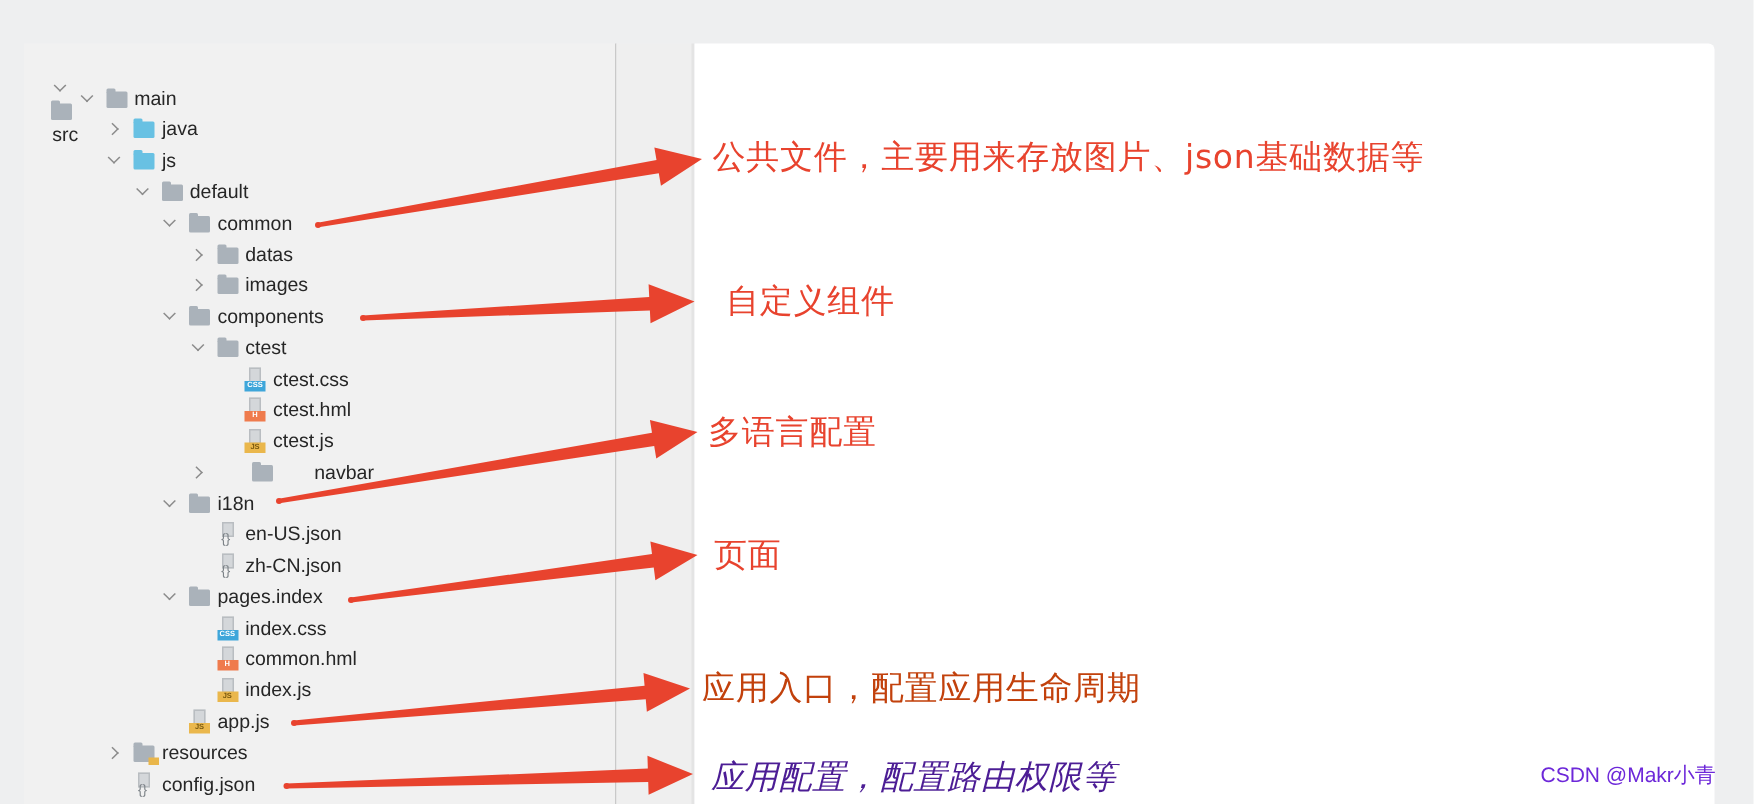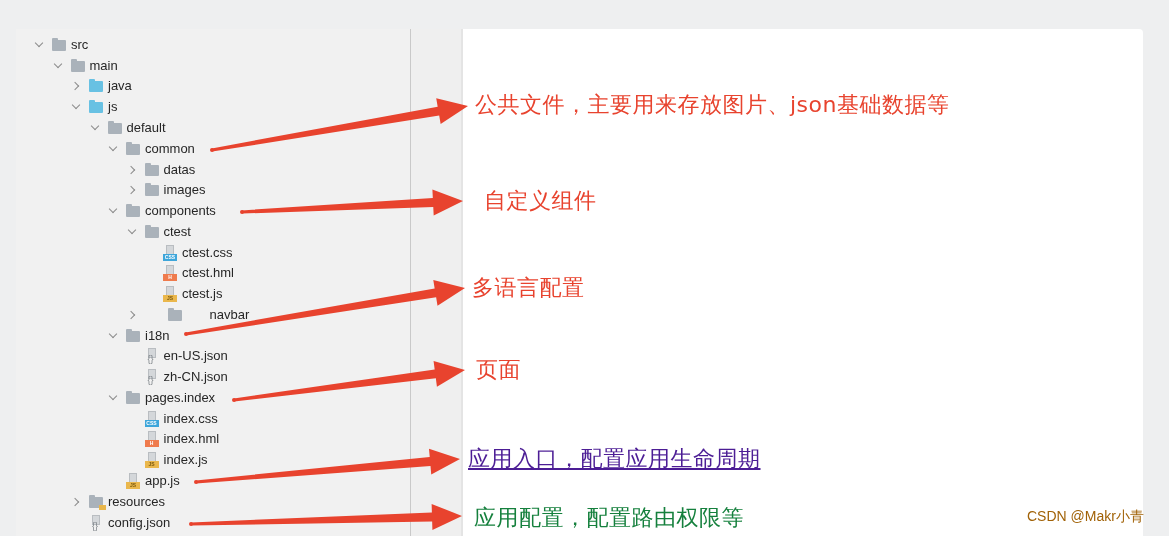--- a/index.html
+++ b/index.html
@@ -78,34 +78,34 @@
     position:absolute; left:3px; bottom:0; font-size:9px; line-height:9px; color:#7c8287;
   }
   .label { color:#262626; }
   .annot {
     position:absolute; color:#e8432e; font-size:22px; white-space:nowrap;
     font-family:"DejaVu Sans", "Liberation Sans", sans-serif;
     letter-spacing:0.5px;
   }
   svg.arrows { position:absolute; left:0; top:0; pointer-events:none; }
   .watermark {
-    position:absolute; left:1027px; top:508px; font-size:14px; color:#a16207;
+    position:absolute; left:1027px; top:508px; font-size:14px; color:#6d28d9;
   }
 </style>
 </head>
 <body>
 
 <div class="tree-panel"></div>
 <div class="divider"></div>
 <div class="gutter"></div>
 <div class="gutter-edge"></div>
 <div class="editor"></div>
 
 <div id="tree">
-    <div class="row" style="left: 34px; top: 35px;">
+    <div class="row" style="left: 34px; top: 49px; flex-direction: column;">
       <span class="chev down"></span>
       <span class="folder"></span>
       <span class="label">src</span>
     </div>
     <div class="row" style="left: 52.5px; top: 56px;">
       <span class="chev down"></span>
       <span class="folder"></span>
       <span class="label">main</span>
     </div>
     <div class="row" style="left: 71px; top: 76px;">
@@ -210,21 +210,21 @@
         <span class="tag css">CSS</span>
       </span>
       <span class="label">index.css</span>
     </div>
     <div class="row" style="left: 126.5px; top: 429px;">
       <span class="chev none"></span>
       <span class="file">
         <span class="sheet"></span>
         <span class="tag hml">H</span>
       </span>
-      <span class="label">index.hml</span>
+      <span class="label">common.hml</span>
     </div>
     <div class="row" style="left: 126.5px; top: 450px;">
       <span class="chev none"></span>
       <span class="file">
         <span class="sheet"></span>
         <span class="tag js">JS</span>
       </span>
       <span class="label">index.js</span>
     </div>
     <div class="row" style="left: 108px; top: 471px;">
@@ -263,17 +263,17 @@
     <circle cx="196" cy="482" r="2" fill="#e8432e"></circle>
     <polygon points="191.04721190544825,525.599303297059 432.145846664216,521.3832637501331 432.39665991190975,529.8795625157593 462,516 431.62946644837587,503.8908839385497 431.88027969606964,512.3871827041759 190.95278809455175,522.400696702941" fill="#e8432e"></polygon>
     <circle cx="191" cy="524" r="2" fill="#e8432e"></circle>
   </svg>
 
 <div id="annots">
     <div class="annot" style="left: 475px; top: 90px; color: rgb(232, 67, 46);">公共文件，主要用来存放图片、json基础数据等</div>
     <div class="annot" style="left: 470px; top: 186px; color: rgb(232, 67, 46); margin-left: 14px;">自定义组件</div>
     <div class="annot" style="left: 472px; top: 273px; color: rgb(232, 67, 46);">多语言配置</div>
     <div class="annot" style="left: 476px; top: 355px; color: rgb(232, 67, 46);">页面</div>
-    <div class="annot" style="left: 468px; top: 444px; color: #4c1d95; text-decoration: underline;">应用入口，配置应用生命周期</div>
-    <div class="annot" style="left: 474px; top: 503px; color: #15803d;">应用配置，配置路由权限等</div>
+    <div class="annot" style="left: 468px; top: 444px; color: #c2410c;">应用入口，配置应用生命周期</div>
+    <div class="annot" style="left: 474px; top: 503px; color: #4c1d95; font-style: italic;">应用配置，配置路由权限等</div>
   </div>
 
 <div class="watermark">CSDN @Makr小青</div>
 
 </body></html>

